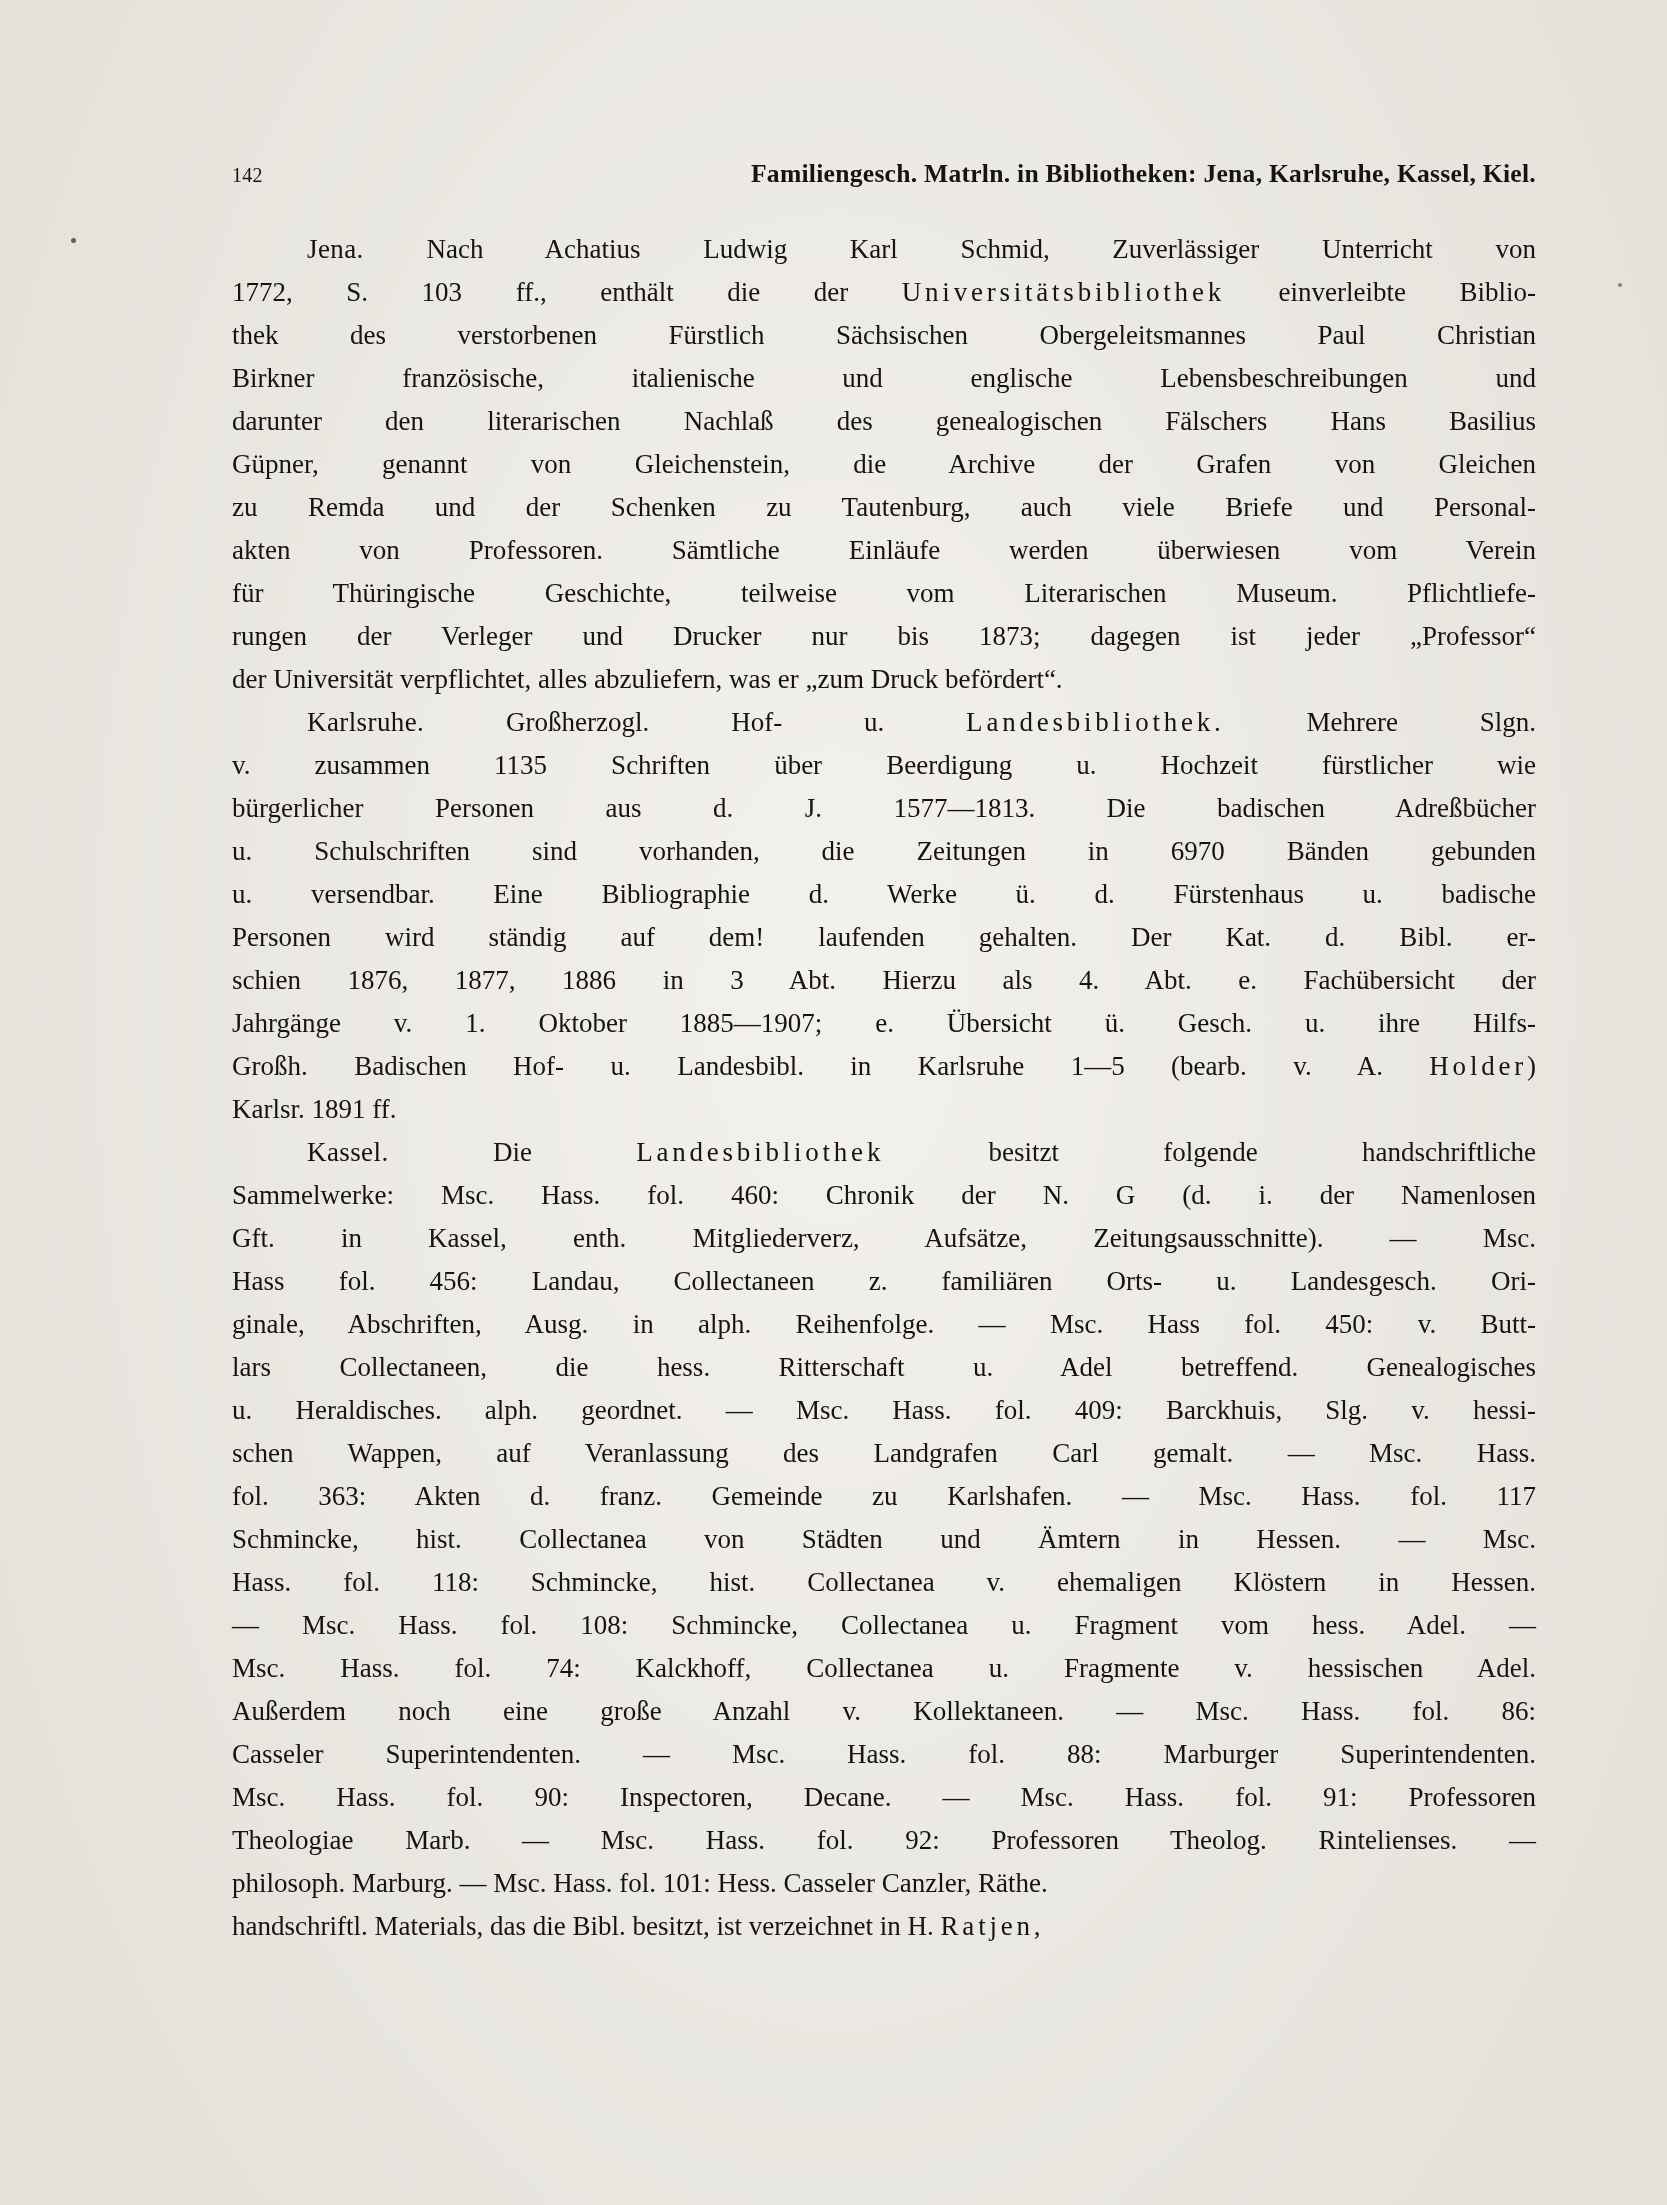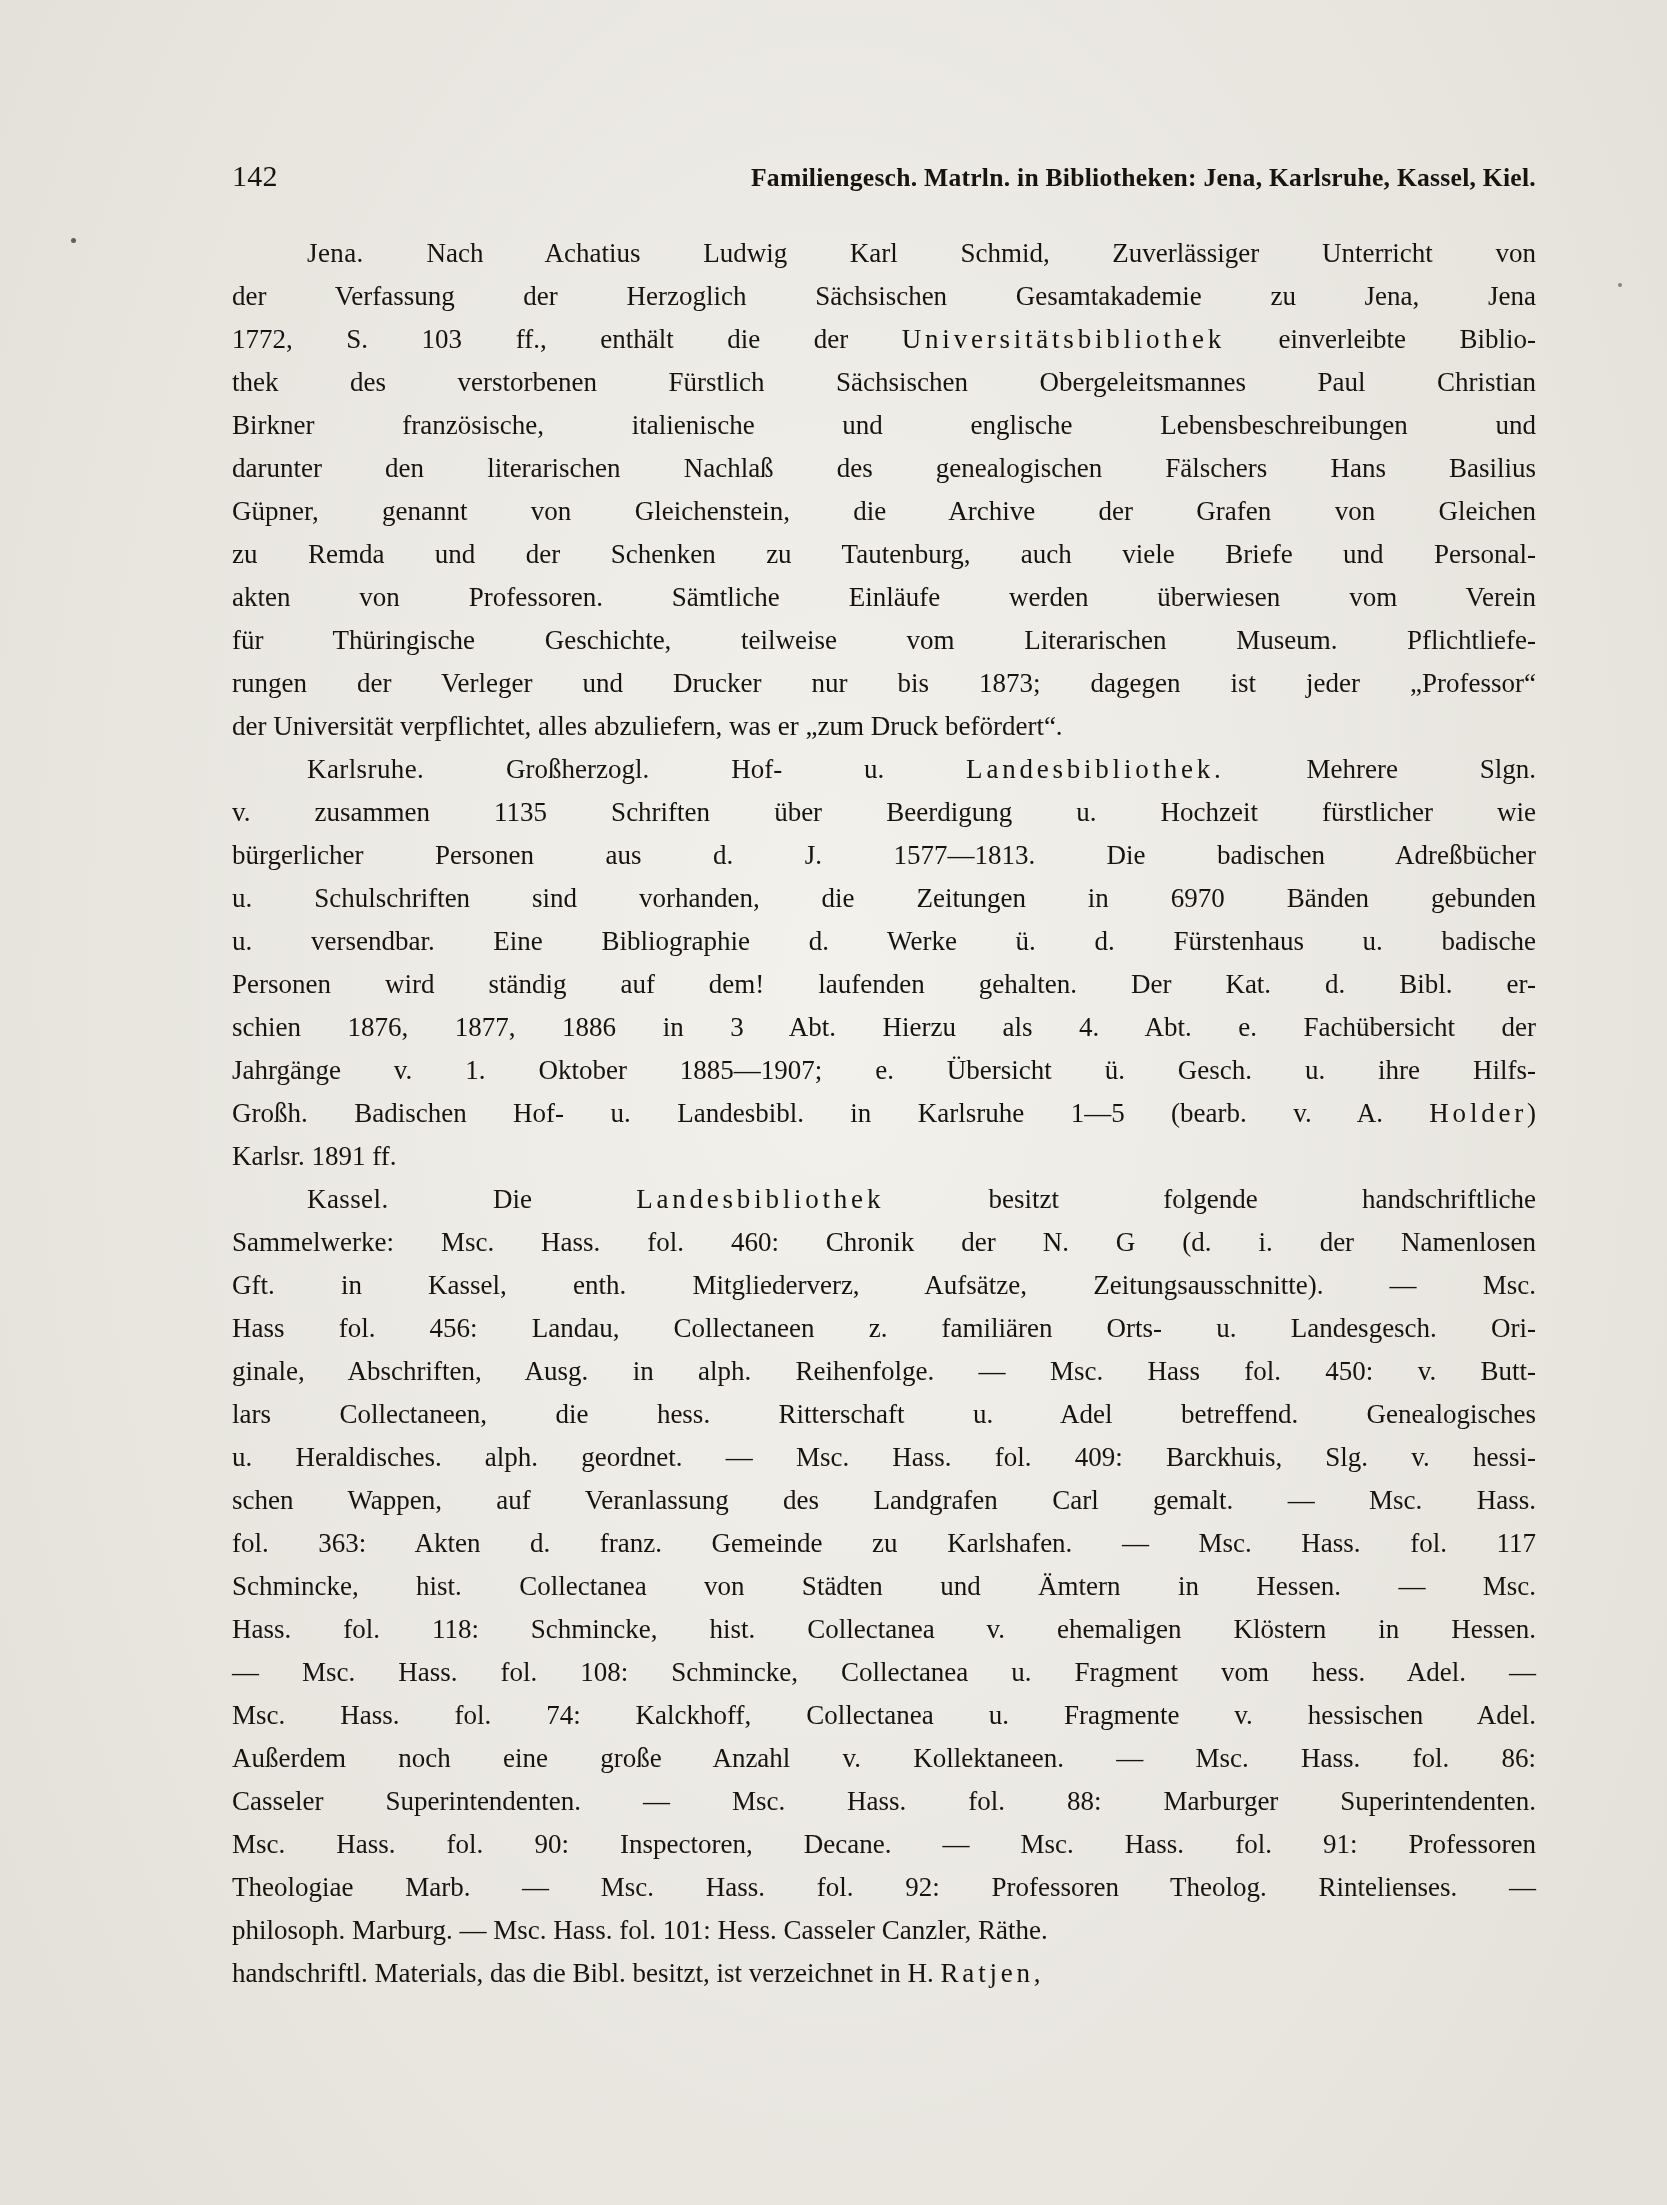--- a/index.html
+++ b/index.html
@@ -26,21 +26,21 @@
     display:flex;
     align-items:baseline;
     font-weight:bold;
     font-size:25.6px;
     letter-spacing:0.01em;
     white-space:nowrap;
   }
   .pagenum {
     flex:0 0 auto;
     font-weight:normal;
-    font-size:30px;
+    font-size:20px;
   }
   .running {
     flex:1 1 auto;
     text-align:right;
     padding-left:40px;
   }
   .bodytext {
     margin-top:39px;
     font-size:27px;
     line-height:43px;
@@ -70,21 +70,20 @@
   <div class="content">
 
     <div class="header">
       <span class="pagenum">142</span>
       <span class="running">Familiengesch. Matrln. in Bibliotheken: Jena, Karlsruhe, Kassel, Kiel.</span>
     </div>
 
     <div class="bodytext">
       <div class="para">
           <div class="line first"><span class="b">Jena.</span><span> Nach Achatius Ludwig Karl Schmid, Zuverlässiger Unterricht von</span></div>
-          <div class="line"><span>der Verfassung der Herzoglich Sächsischen Gesamtakademie zu Jena, Jena</span></div>
           <div class="line"><span>1772, S. 103 ff., enthält die der </span><span class="s">Universitätsbibliothek</span><span> einverleibte Biblio-</span></div>
           <div class="line"><span>thek des verstorbenen Fürstlich Sächsischen Obergeleitsmannes Paul Christian</span></div>
           <div class="line"><span>Birkner französische, italienische und englische Lebensbeschreibungen und</span></div>
           <div class="line"><span>darunter den literarischen Nachlaß des genealogischen Fälschers Hans Basilius</span></div>
           <div class="line"><span>Güpner, genannt von Gleichenstein, die Archive der Grafen von Gleichen</span></div>
           <div class="line"><span>zu Remda und der Schenken zu Tautenburg, auch viele Briefe und Personal-</span></div>
           <div class="line"><span>akten von Professoren.  Sämtliche Einläufe werden überwiesen vom Verein</span></div>
           <div class="line"><span>für Thüringische Geschichte, teilweise vom Literarischen Museum.  Pflichtliefe-</span></div>
           <div class="line"><span>rungen der Verleger und Drucker nur bis 1873; dagegen ist jeder „Professor“</span></div>
           <div class="line last"><span>der Universität verpflichtet, alles abzuliefern, was er „zum Druck befördert“.</span></div>

